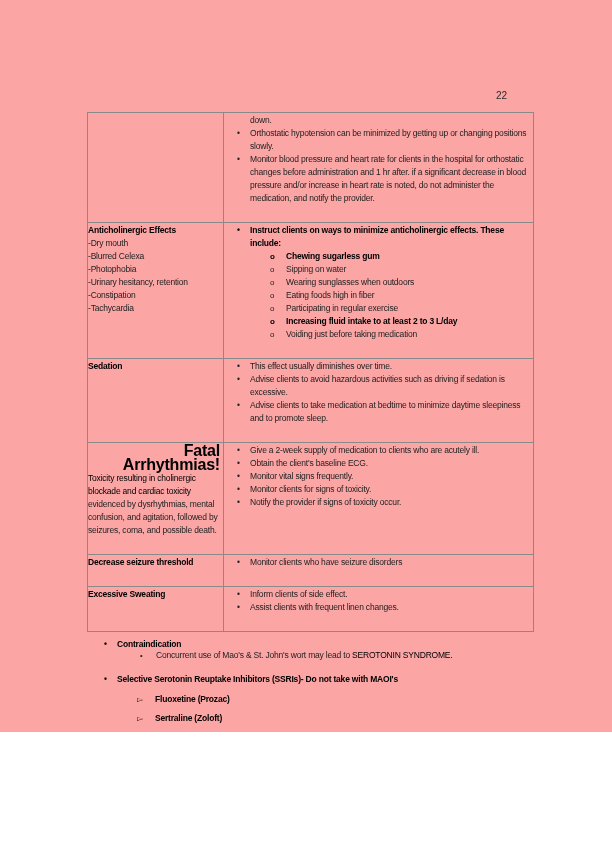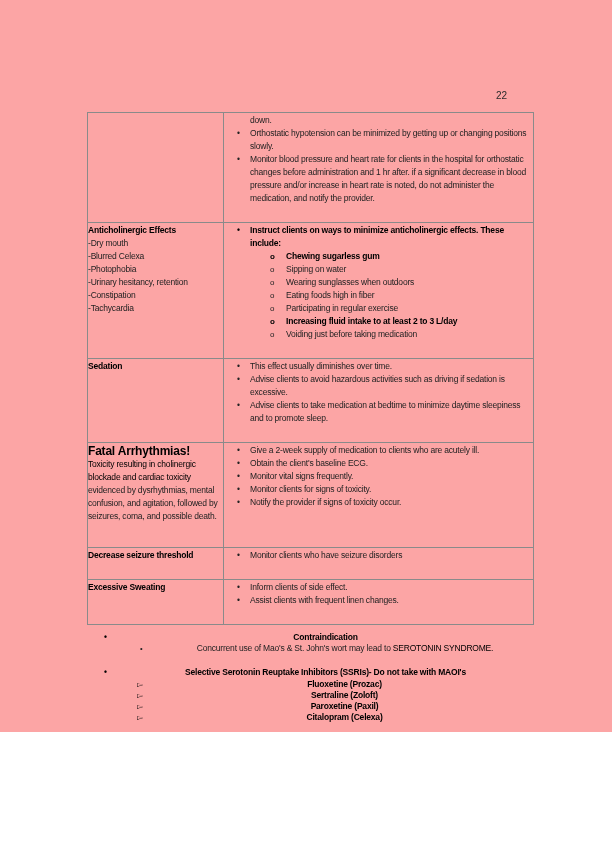--- a/index.html
+++ b/index.html
@@ -35,35 +35,35 @@
     border: 1px solid #8a8a8a;
     vertical-align: top;
     font-size: 8.5px;
     line-height: 13px;
     letter-spacing: -0.2px;
     padding: 1px 3px 17px 0;
   }
   td.lc { padding-left: 6px; }
   td.rc { padding-left: 0; }
   .t { font-weight: bold; color: #000; }
-  .fatal-title { font-weight: bold; color: #000; font-size: 12px; line-height: 14px; }
+  .fatal-title { font-weight: bold; color: #000; font-size: 16px; line-height: 14px; text-align: right; }
   .cont { padding-left: 26px; }
   .b { position: relative; padding-left: 26px; }
   .b::before { content: "\2022"; position: absolute; left: 13px; top: 0; }
   .b.bold { font-weight: bold; color: #000; }
   .sb { position: relative; padding-left: 62px; }
   .sb::before { content: "o"; position: absolute; left: 46px; top: 0; font-size: 8px; }
   .sb.bold { font-weight: bold; color: #000; }
   .bold { font-weight: normal; color: #000; }
-  .notes { margin-top: 7px; font-size: 8.5px; line-height: 11.2px; letter-spacing: -0.2px; text-align: center; }
+  .notes { margin-top: 7px; font-size: 8.5px; line-height: 11.2px; letter-spacing: -0.2px; }
   .n1 { position: relative; padding-left: 30px; font-weight: bold; color: #000; }
   .n1::before { content: "\2022"; position: absolute; left: 17px; }
   .n2 { position: relative; padding-left: 69px; }
   .n2::before { content: "\2022"; position: absolute; left: 53px; font-size: 7.5px; }
-  .n3 { position: relative; padding-left: 68px; font-weight: bold; color: #000; }
+  .n3 { position: relative; padding-left: 68px; font-weight: bold; color: #000; margin-top: 8px; }
   .n3::before { content: "\25BB"; position: absolute; left: 50px; font-size: 8px; font-weight: normal; }
   .notes-gap { height: 13px; }
 </style>
 </head>
 <body>
 
 <div class="page">
 
   <div class="page-number">22</div>
 

